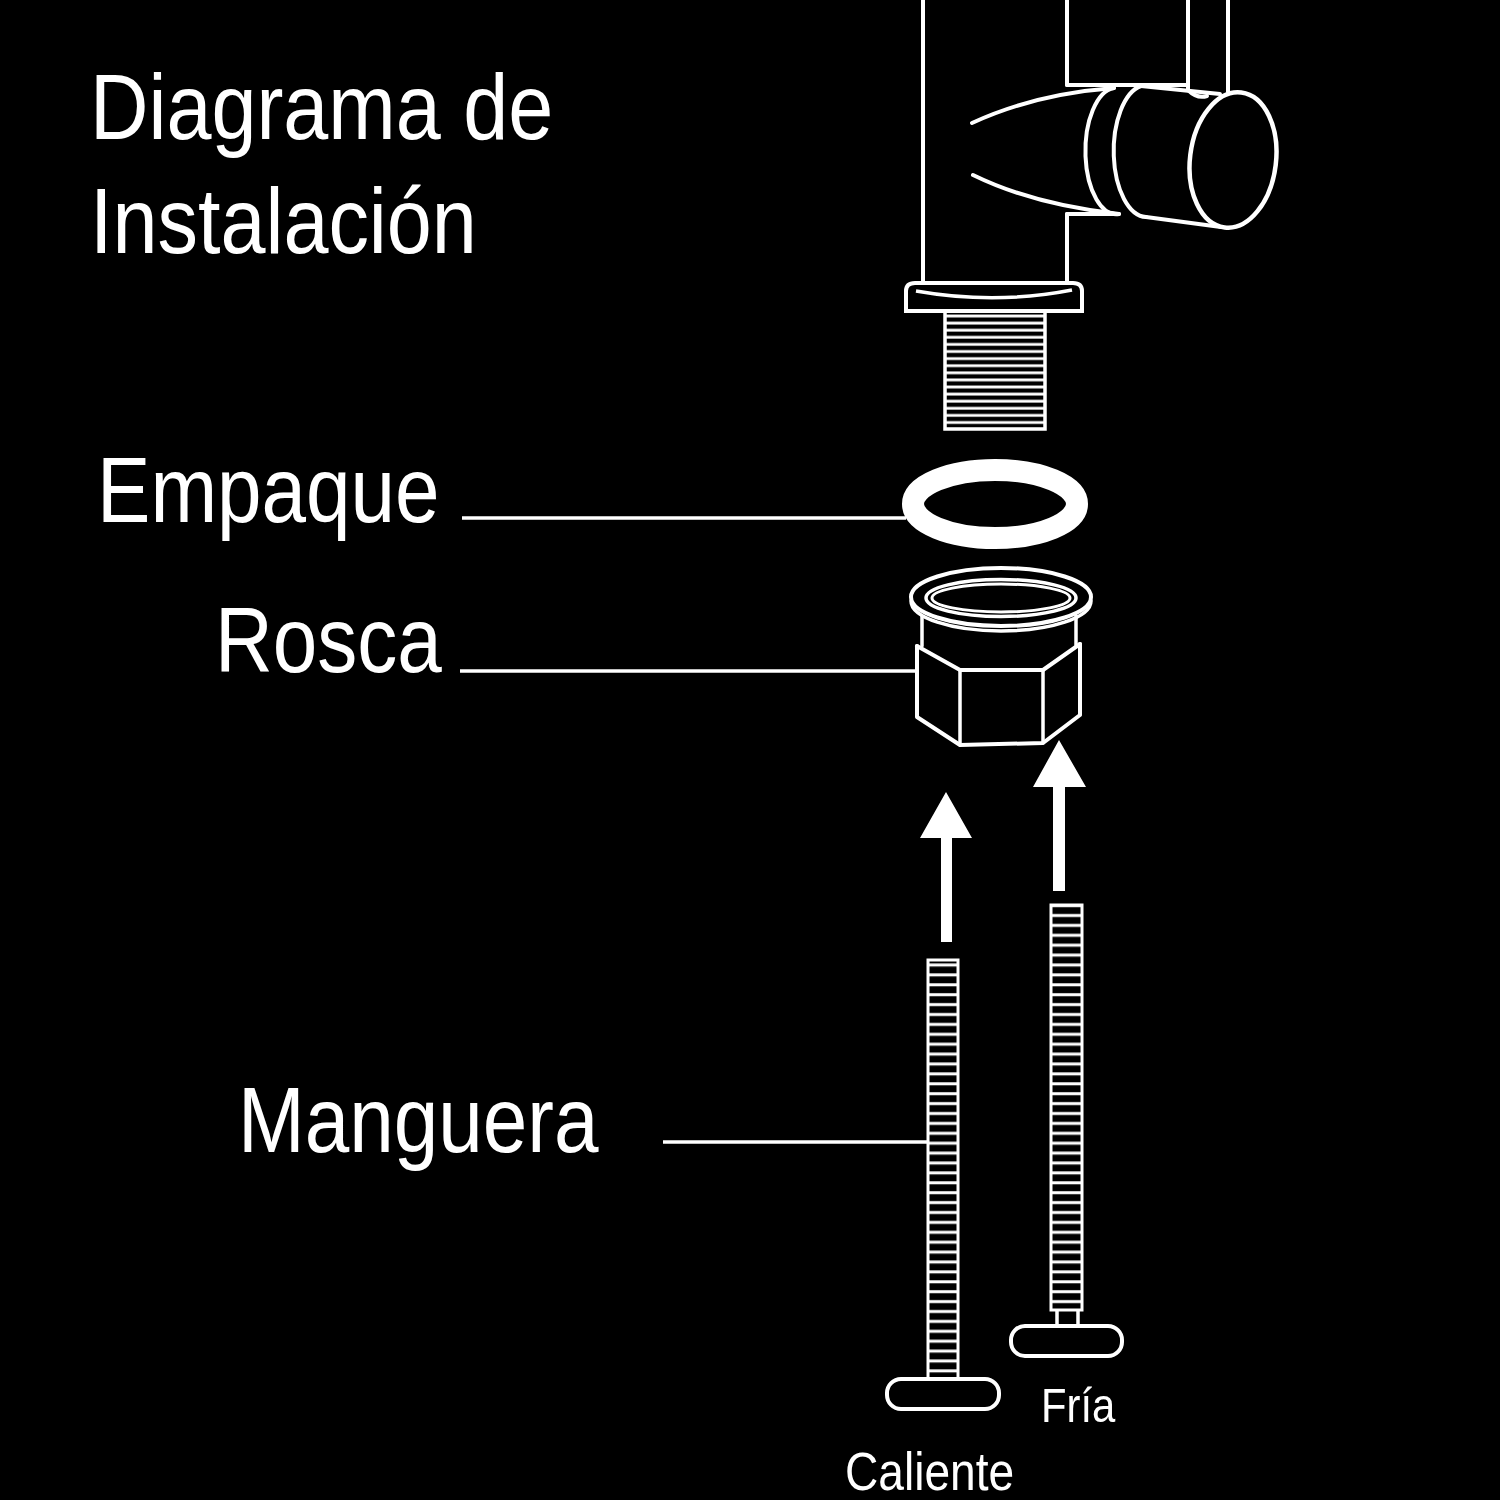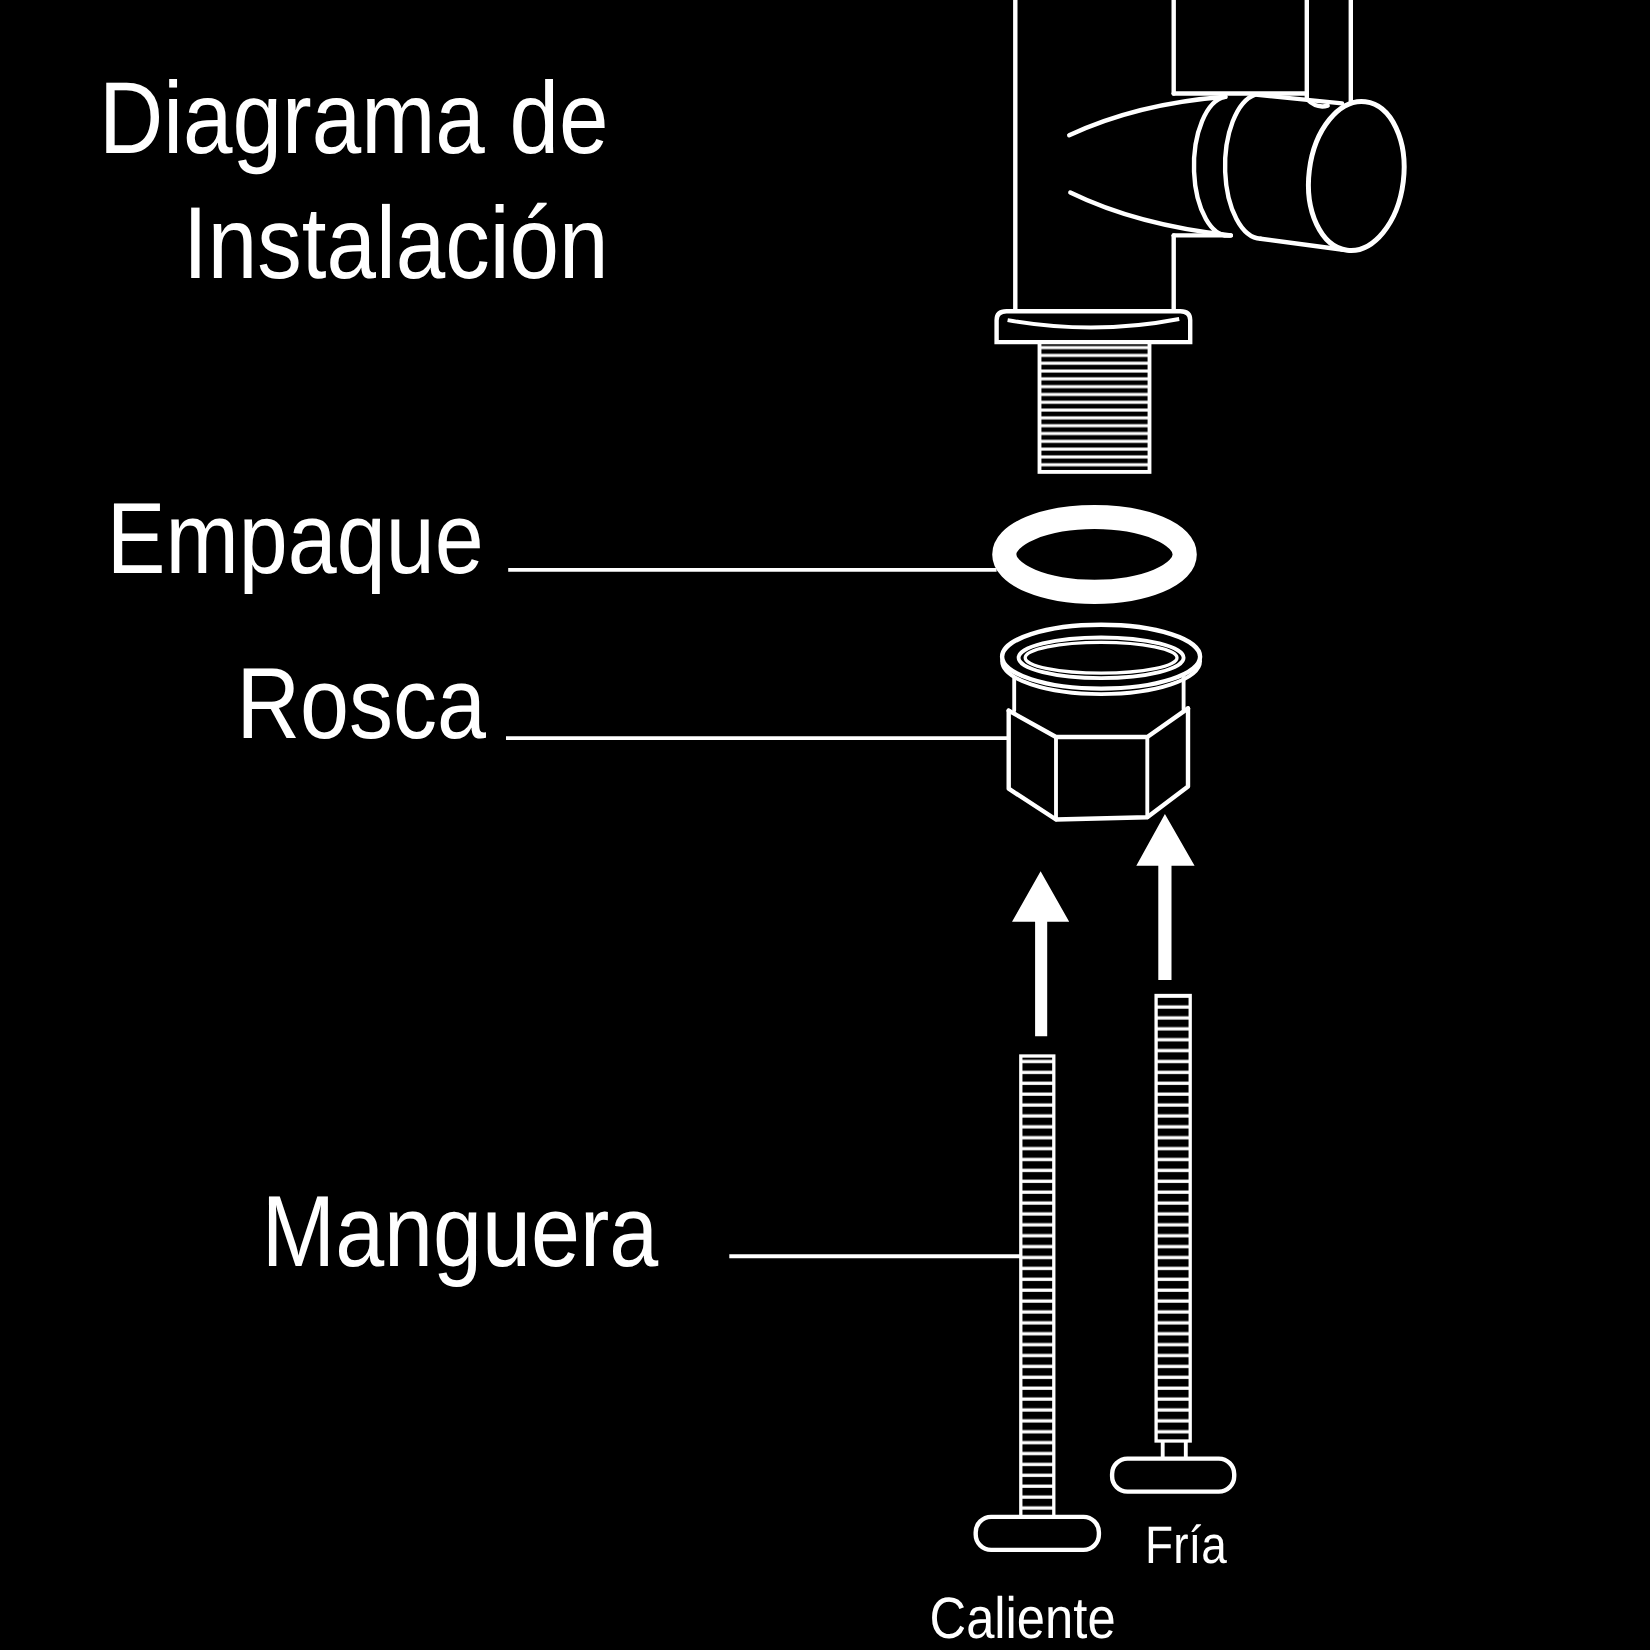--- a/index.html
+++ b/index.html
@@ -7,21 +7,20 @@
     padding: 0;
     background: #000000;
   }
   #stage {
     position: relative;
     width: 1284px;
     height: 1500px;
     background: #000000;
     overflow: hidden;
     font-family: "Liberation Sans", sans-serif;
-    text-align: right;
   }
   #diagram-svg {
     position: absolute;
     left: 0;
     top: 0;
   }
   .label {
     position: absolute;
     color: #ffffff;
     white-space: nowrap;

